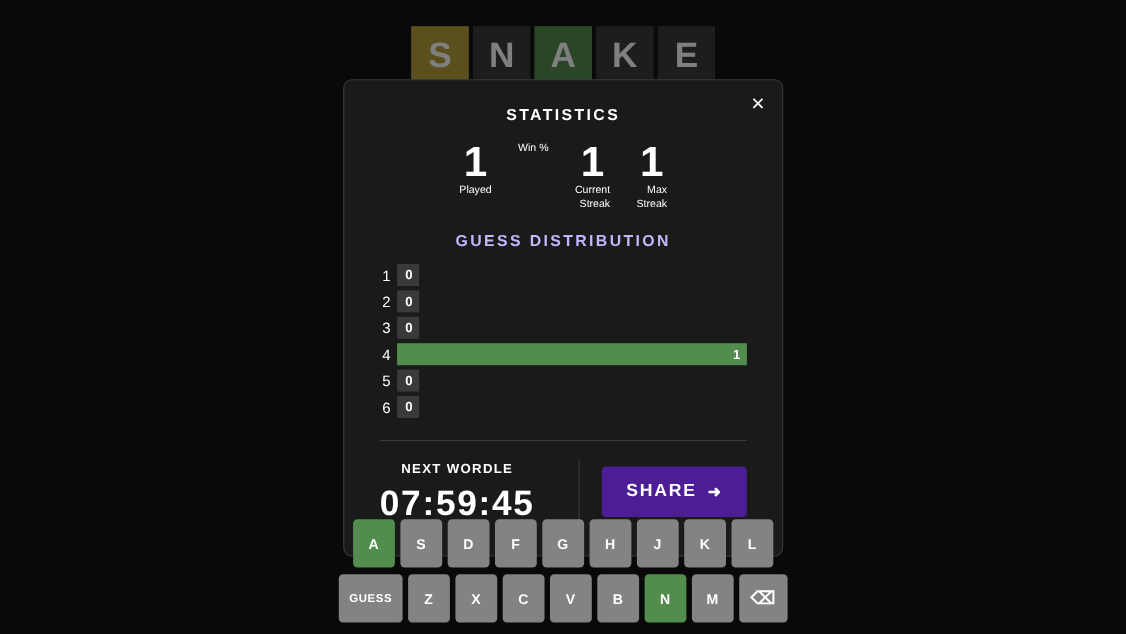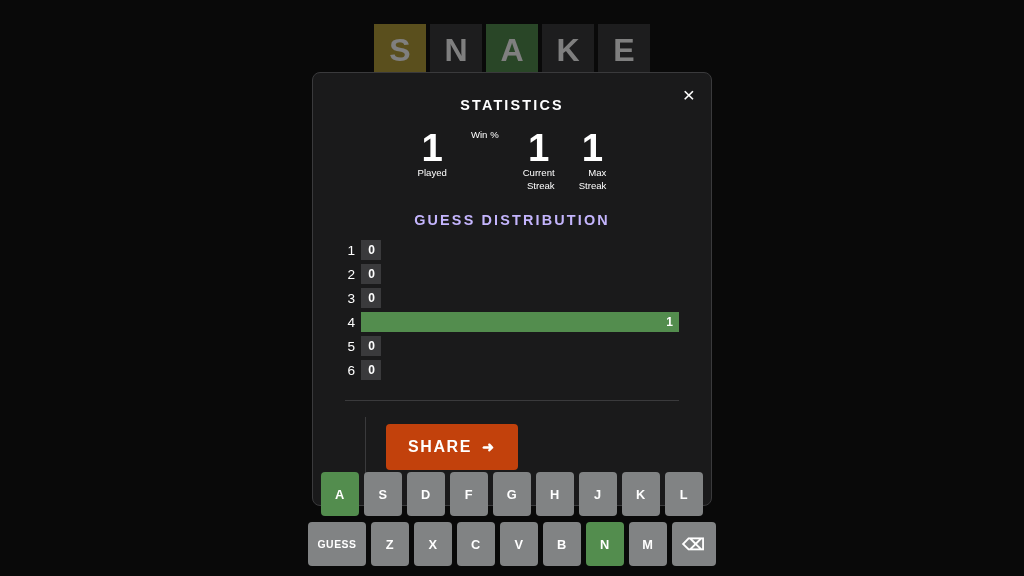--- a/index.html
+++ b/index.html
@@ -183,21 +183,21 @@
     }
 
     .divider {
       width: 1px;
       height: 60px;
       background: #3a3a3c;
       margin: 0 20px;
     }
 
     .share-btn {
-      background: #c2410c;
+      background: #4c1d95;
       color: #fff;
       border: none;
       border-radius: 4px;
       padding: 14px 22px;
       font-size: 1rem;
       font-weight: 700;
       letter-spacing: 0.1em;
       cursor: pointer;
       display: flex;
       align-items: center;
@@ -313,20 +313,24 @@
         </div>
         <div class="dist-row">
           <span class="dist-num">6</span>
           <div class="dist-bar-container">
             <div class="dist-bar" style="width: 4%;">0</div>
           </div>
         </div>
       </div>
 
     <div class="bottom-section">
+      <div class="next-wordle">
+        <div class="next-label">NEXT WORDLE</div>
+        <div class="timer">07:59:45</div>
+      </div>
       <div class="divider"></div>
       <button class="share-btn">
         <span>SHARE</span>
         <span class="share-icon">➜</span>
       </button>
     </div>
 
   </div>
 </div>
 

